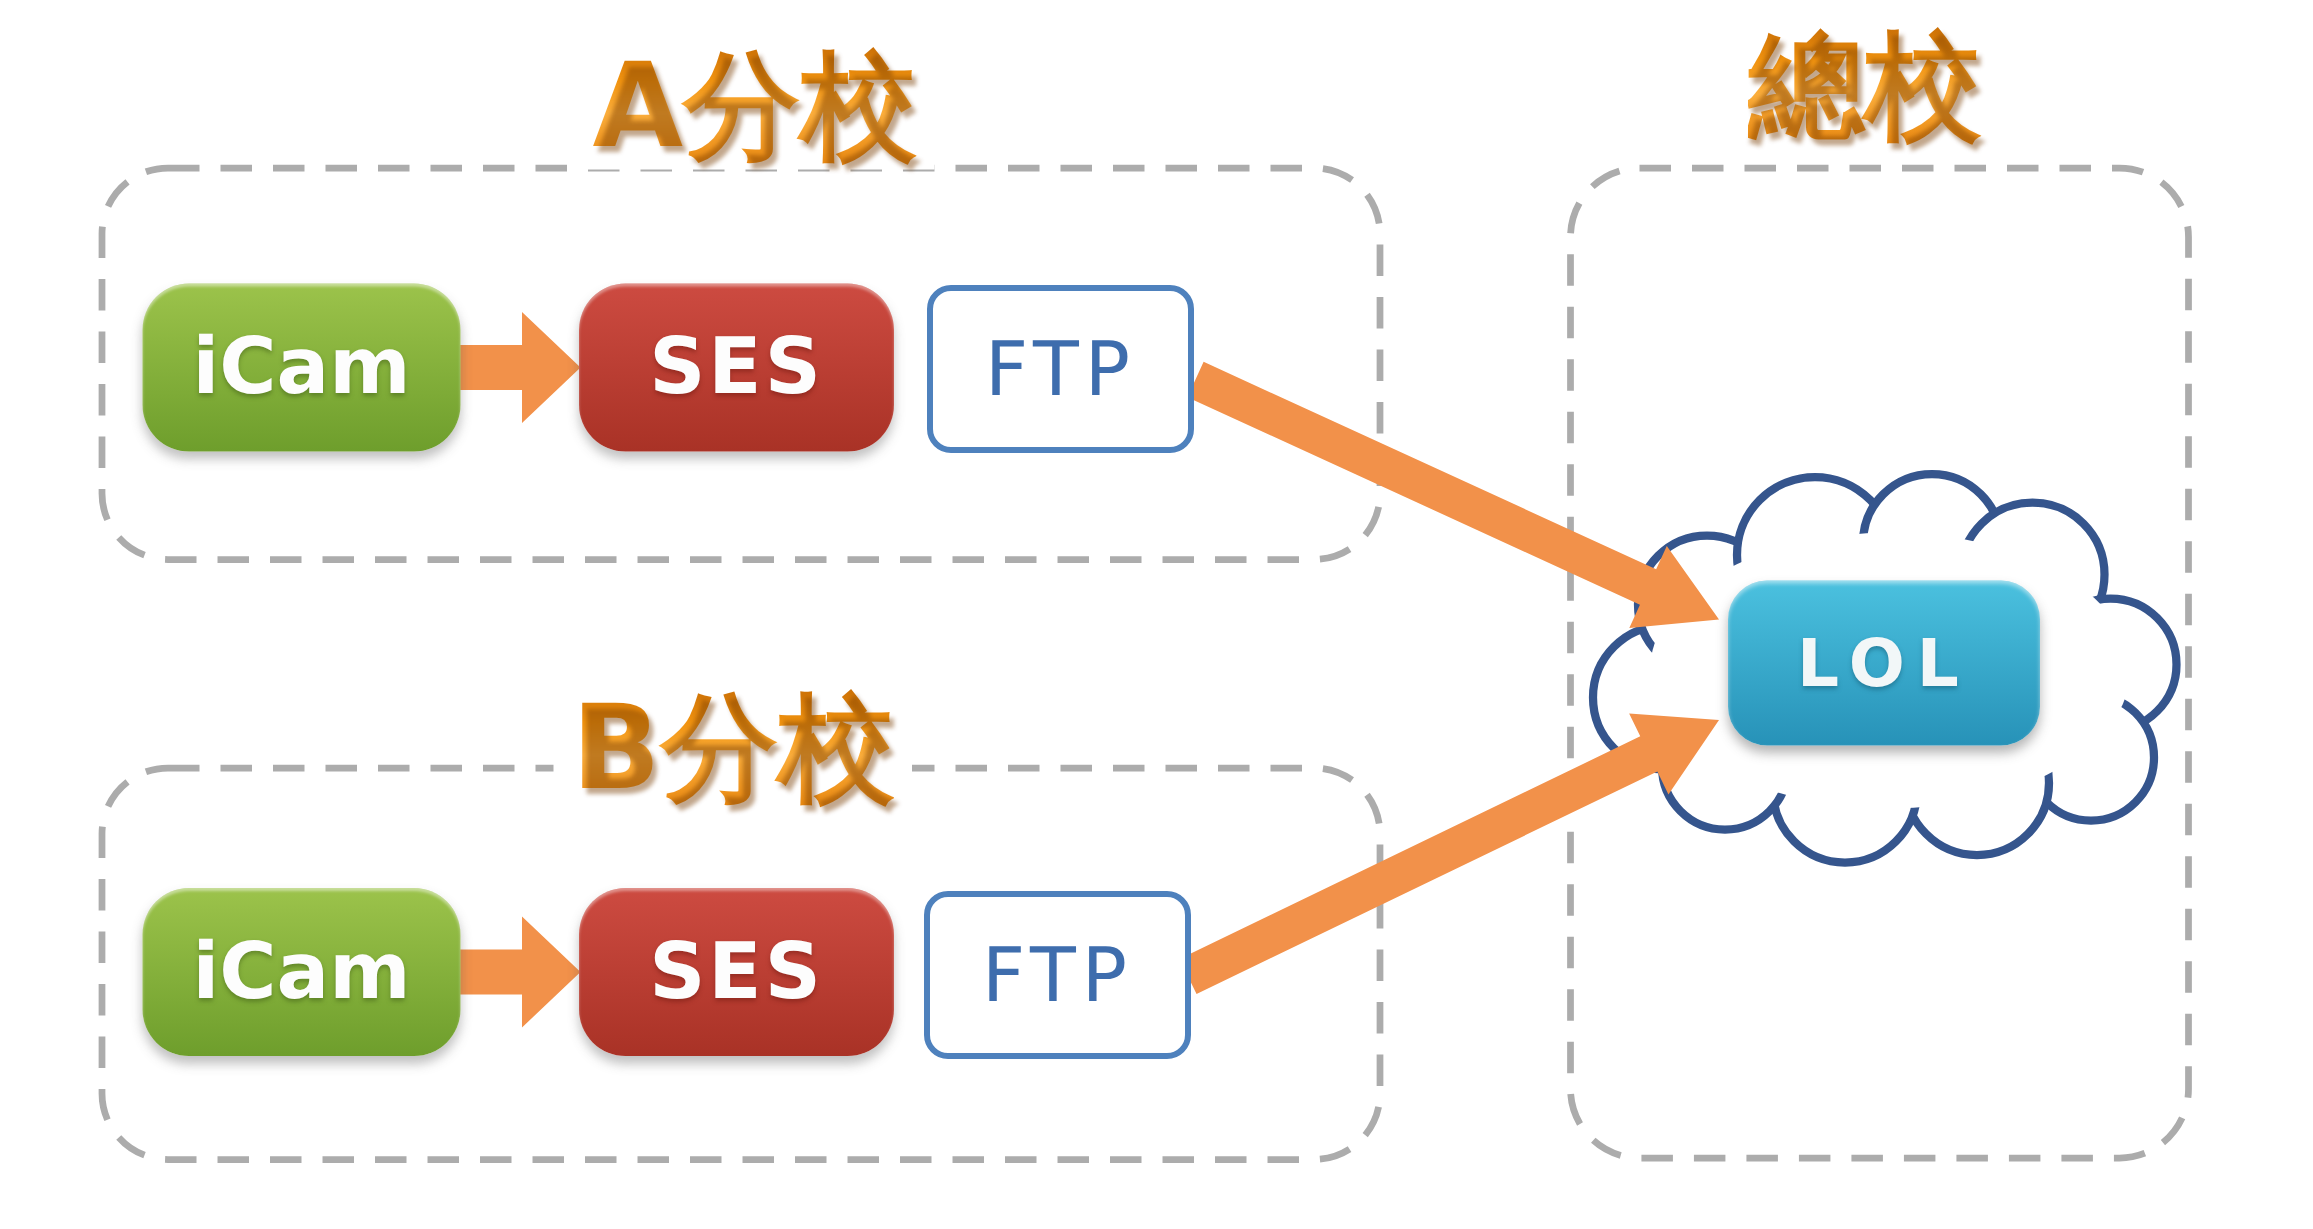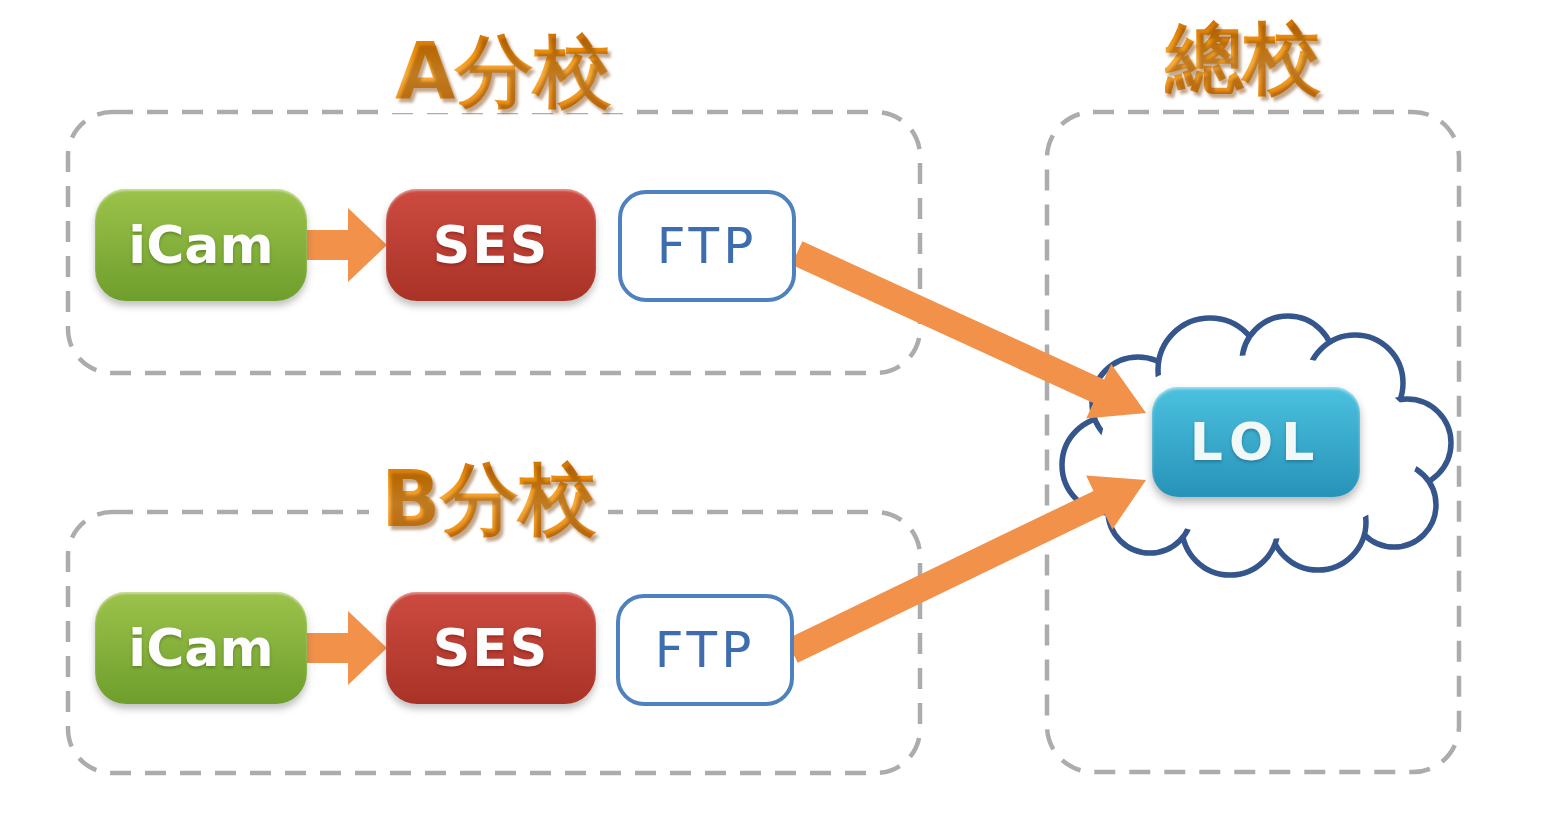--- a/index.html
+++ b/index.html
@@ -70,28 +70,28 @@
     box-shadow:0 5px 7px rgba(80,80,80,0.35), inset 0 2px 2px rgba(255,255,255,0.4);
     text-shadow:0 2px 3px rgba(120,30,20,0.55);
   }
   .node-ftp{
     background:#ffffff;
     border:4px solid var(--ftp-border-blue,#4E81BD);
     color:var(--ftp-text-blue,#3E6DAD);
     font-weight:normal;
     font-size:50px;
     letter-spacing:4px;
-    border-radius:28px;
+    border-radius:16px;
     box-shadow:none;
   }
   .node-lol{
     background:linear-gradient(180deg,var(--lol-teal-top,#4BC1DF),var(--lol-teal-bottom,#2792B8));
     border-radius:26px;
     color:#F2F7F8;
-    font-size:52px;
+    font-size:44px;
     letter-spacing:8px;
     z-index:5;
     box-shadow:0 5px 8px rgba(70,70,70,0.4), inset 0 2px 3px rgba(255,255,255,0.5);
     text-shadow:0 2px 3px rgba(20,90,115,0.5);
   }
 </style>
 </head>
 <body>
 
 <div class="canvas">

